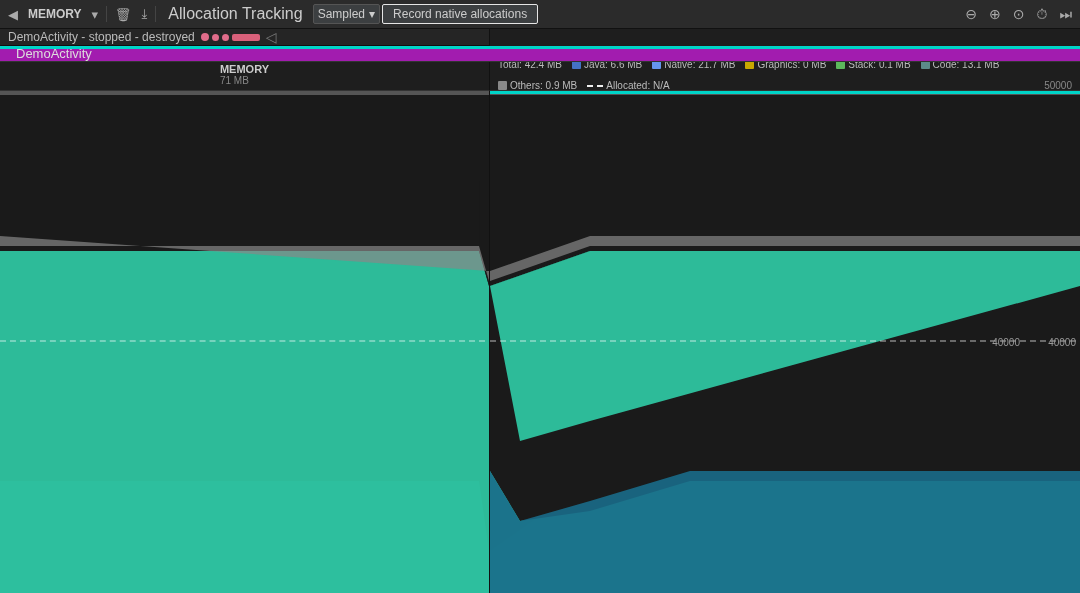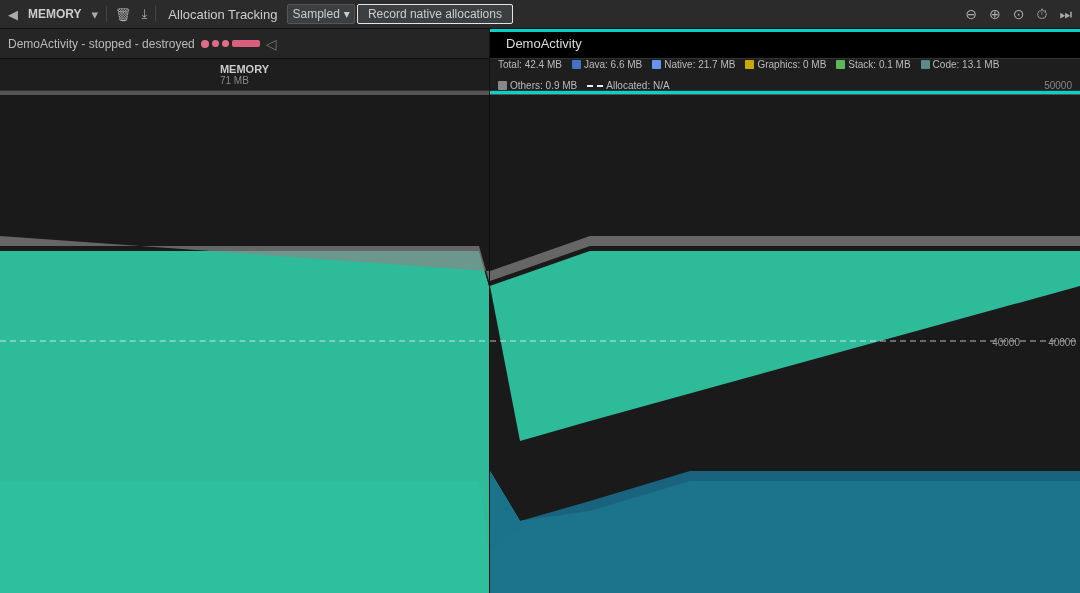--- a/index.html
+++ b/index.html
@@ -43,21 +43,21 @@
     .toolbar-sep {
       width: 1px;
       height: 16px;
       background: #444;
       margin: 0 2px;
     }
     .alloc-tracking-btn {
       background: none;
       border: none;
       color: #ccc;
-      font-size: 13px;
+      font-size: 16px;
       padding: 2px 8px;
       cursor: pointer;
       display: flex;
       align-items: center;
     }
     .sampled-dropdown {
       background: #3c3f41;
       border: 1px solid #555;
       color: #ccc;
       font-size: 12px;
@@ -107,36 +107,37 @@
     .dot-dots { display: flex; gap: 3px; align-items: center; }
     .triangle-icon {
       color: #777;
       font-size: 14px;
     }
 
     
     .top-split {
       display: flex;
       height: 30px;
+      flex-direction: column;
     }
     .top-left {
       width: 490px;
       display: flex;
       align-items: center;
       background: #252525;
       border-bottom: 1px solid #111;
       padding: 0 8px;
       gap: 6px;
       border-right: 1px solid #111;
     }
     .top-right {
       flex: 1;
       display: flex;
       align-items: center;
-      background: #000000;
+      background: #a21caf;
       border-bottom: 1px solid #333;
       padding: 0 16px;
       text-align: center;
     }
     .demo-activity-title {
       font-size: 13px;
       color: #ddd;
     }
 
     

